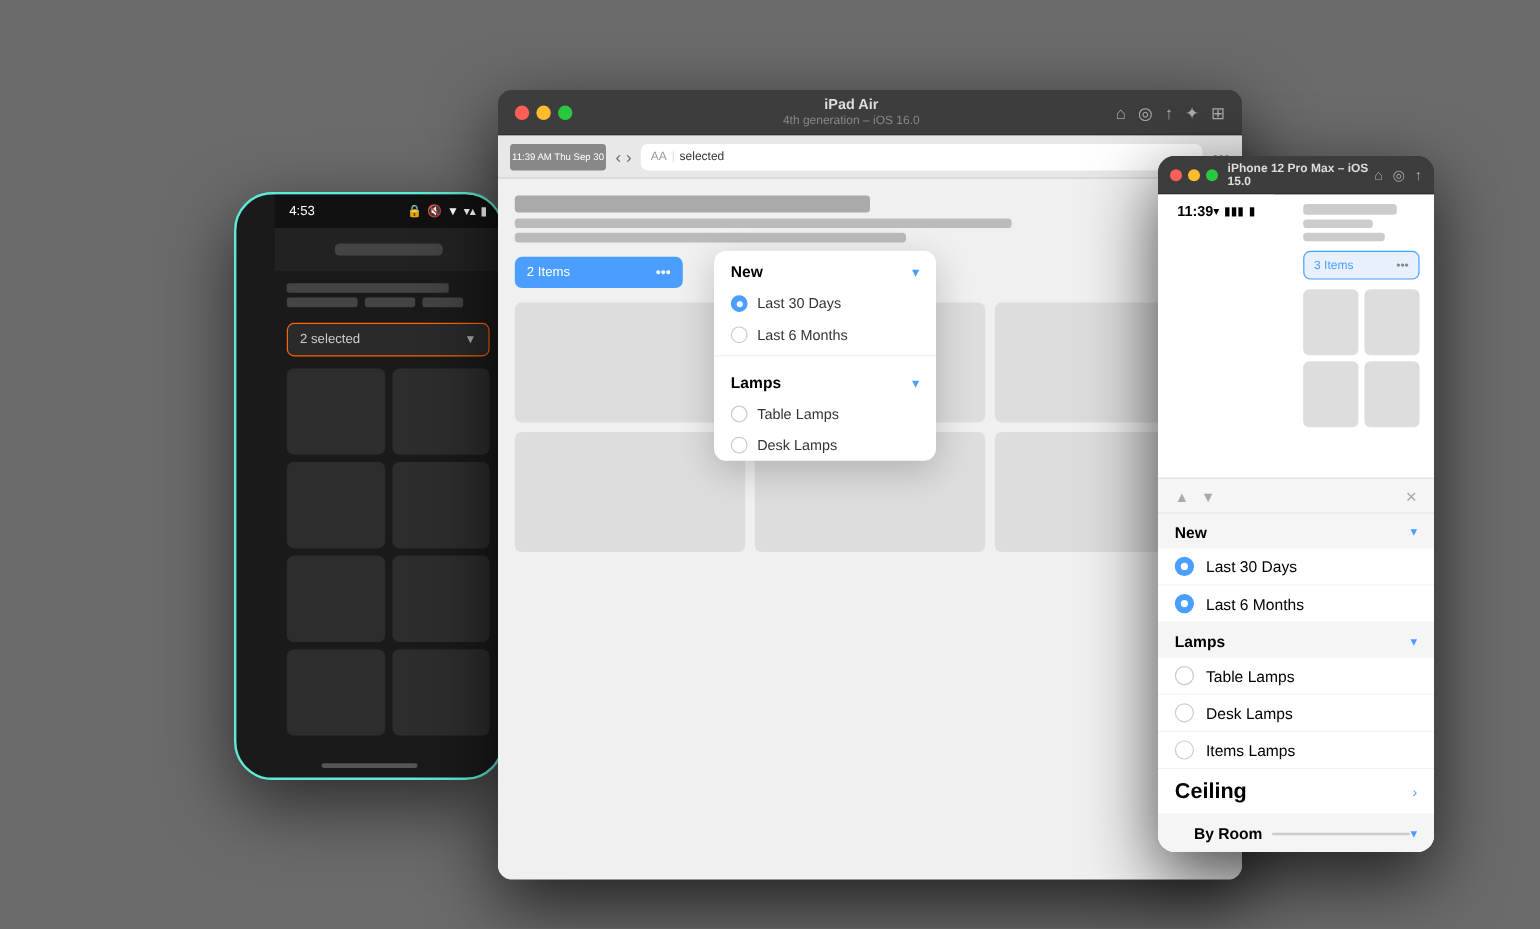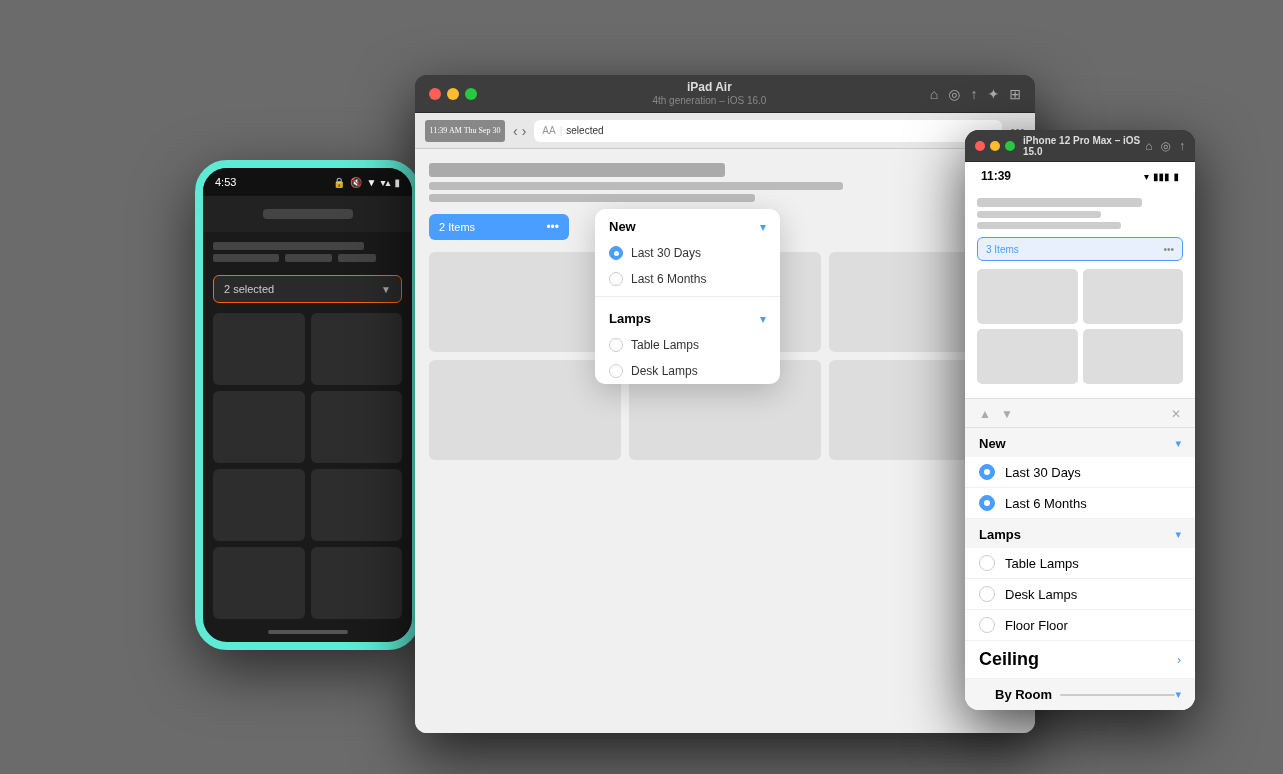--- a/index.html
+++ b/index.html
@@ -14,24 +14,25 @@
 
     
     .android-phone {
       position: absolute;
       left: 195px;
       top: 160px;
       width: 225px;
       height: 490px;
       background: #1a1a1a;
       border-radius: 32px;
-      border: 8px solid #5eead4;
+      border: 2px solid #5eead4;
       box-shadow: 0 20px 60px rgba(0,0,0,0.6);
       overflow: hidden;
       z-index: 2;
+      padding-left: 32px;
     }
     .android-status-bar {
       height: 28px;
       background: #111;
       display: flex;
       align-items: center;
       justify-content: space-between;
       padding: 0 12px;
     }
     .android-status-time {
@@ -180,21 +181,20 @@
     .browser-status-bar {
       background: #888;
       height: 22px;
       width: 30px;
       border-radius: 3px;
       font-size: 9px;
       color: #fff;
       display: flex;
       align-items: center;
       justify-content: center;
-      font-family: Liberation Serif, serif;
     }
     .browser-nav {
       display: flex;
       gap: 4px;
       color: #666;
       font-size: 14px;
     }
     .browser-url-bar {
       flex: 1;
       background: #fff;
@@ -369,22 +369,23 @@
       gap: 8px;
     }
     .iphone-icon {
       color: #aaa;
       font-size: 12px;
     }
     .iphone-body {
       background: #fff;
       height: calc(100% - 32px);
       display: flex;
-      flex-direction: column;
+      flex-direction: row;
       overflow: hidden;
+      gap: 12px;
     }
     .iphone-status-bar {
       background: #fff;
       height: 28px;
       display: flex;
       align-items: center;
       justify-content: space-between;
       padding: 0 16px;
     }
     .iphone-time {
@@ -779,21 +780,21 @@
       <div class="iphone-popup-item">
         <div class="iphone-popup-radio"></div>
         <span class="iphone-popup-item-label">Table Lamps</span>
       </div>
       <div class="iphone-popup-item">
         <div class="iphone-popup-radio"></div>
         <span class="iphone-popup-item-label">Desk Lamps</span>
       </div>
       <div class="iphone-popup-item">
         <div class="iphone-popup-radio"></div>
-        <span class="iphone-popup-item-label">Floor Floor</span>
+        <span class="iphone-popup-item-label">Items Lamps</span>
       </div>
 
       <div class="iphone-ceiling-row">
         <span class="iphone-ceiling-label">Ceiling</span>
         <span class="iphone-ceiling-chevron">›</span>
       </div>
 
       <div class="iphone-byroom-row">
         <span class="iphone-byroom-label">By Room</span>
         <div class="iphone-byroom-line"></div>

